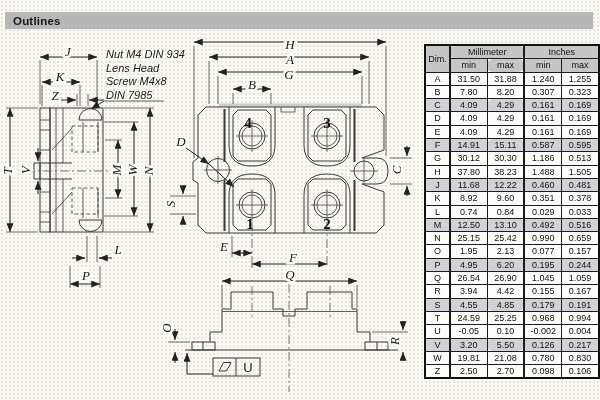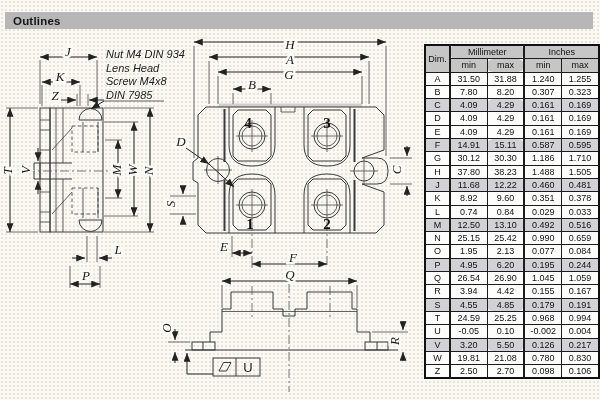--- a/index.html
+++ b/index.html
@@ -288,21 +288,21 @@
           <td class="col-val">14.91</td>
           <td class="col-val grp-split">15.11</td>
           <td class="col-val">0.587</td>
           <td class="col-val">0.595</td>
         </tr>
         <tr>
           <td class="col-dim">G</td>
           <td class="col-val">30.12</td>
           <td class="col-val grp-split">30.30</td>
           <td class="col-val">1.186</td>
-          <td class="col-val">1.710</td>
+          <td class="col-val">0.513</td>
         </tr>
         <tr>
           <td class="col-dim">H</td>
           <td class="col-val">37.80</td>
           <td class="col-val grp-split">38.23</td>
           <td class="col-val">1.488</td>
           <td class="col-val">1.505</td>
         </tr>
         <tr class="shaded">
           <td class="col-dim">J</td>
@@ -337,21 +337,21 @@
           <td class="col-val">25.15</td>
           <td class="col-val grp-split">25.42</td>
           <td class="col-val">0.990</td>
           <td class="col-val">0.659</td>
         </tr>
         <tr>
           <td class="col-dim">O</td>
           <td class="col-val">1.95</td>
           <td class="col-val grp-split">2.13</td>
           <td class="col-val">0.077</td>
-          <td class="col-val">0.084</td>
+          <td class="col-val">0.157</td>
         </tr>
         <tr class="shaded">
           <td class="col-dim">P</td>
           <td class="col-val">4.95</td>
           <td class="col-val grp-split">6.20</td>
           <td class="col-val">0.195</td>
           <td class="col-val">0.244</td>
         </tr>
         <tr>
           <td class="col-dim">Q</td>

